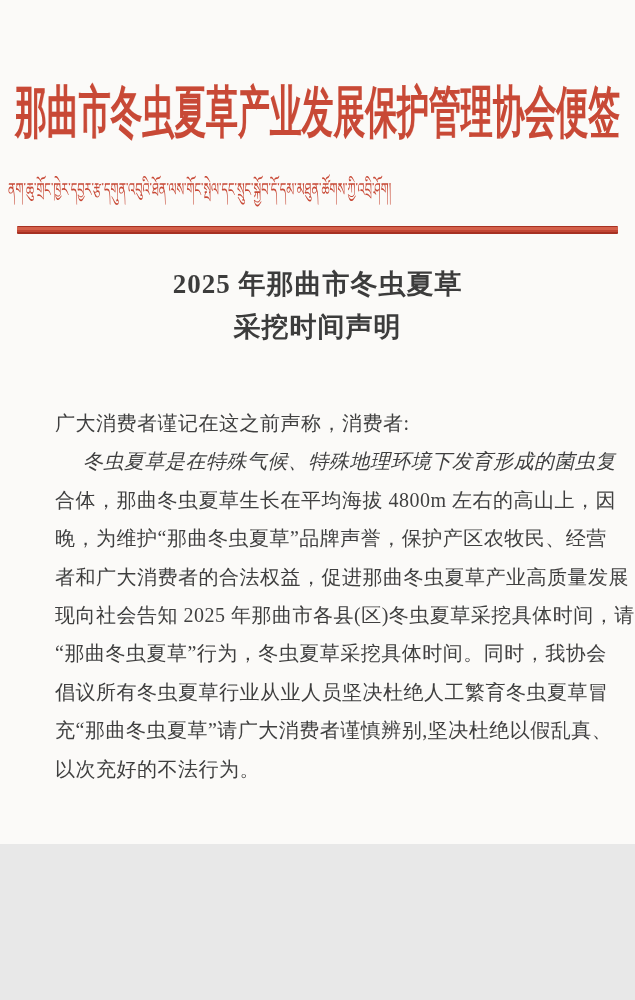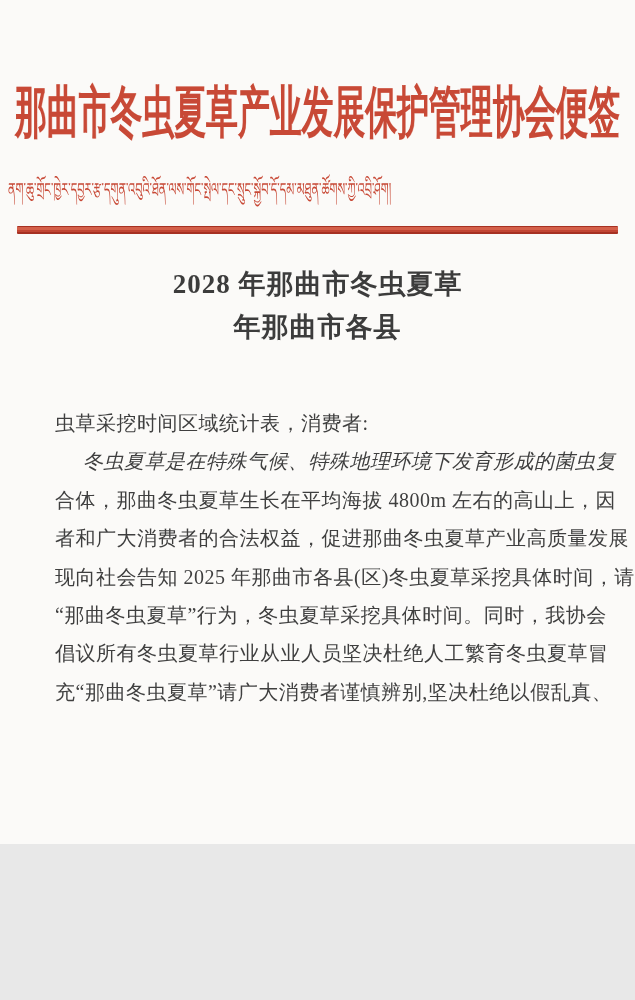--- a/index.html
+++ b/index.html
@@ -99,28 +99,30 @@
     <div class="org-cn">
       <span class="fit" id="fit-cn" style="transform: scale(0.884503, 1.55);">那曲市冬虫夏草产业发展保护管理协会便签</span>
     </div>
     <div class="org-tib">
       <span class="fit" id="fit-tib" style="transform: scale(0.596711, 1);">ནག་ཆུ་གྲོང་ཁྱེར་དབྱར་རྩ་དགུན་འབུའི་ཐོན་ལས་གོང་སྤེལ་དང་སྲུང་སྐྱོབ་དོ་དམ་མཐུན་ཚོགས་ཀྱི་འབྲི་ཤོག།</span>
     </div>
     <div class="rule"></div>
   </header>
 
   <h1 class="doc-title">
-    <span>2028 年那曲市冬虫夏草</span>
-    <span>年那曲市各县</span>
+    <span>2025 年那曲市冬虫夏草</span>
+    <span>采挖时间声明</span>
   </h1>
 
   <main class="doc-body" id="body-lines">
-      <div class="body-line nojust">虫草采挖时间区域统计表，消费者:</div>
+      <div class="body-line nojust">广大消费者谨记在这之前声称，消费者:</div>
       <div class="body-line indent-2">冬虫夏草是在特殊气候、特殊地理环境下发育形成的菌虫复</div>
       <div class="body-line">合体，那曲冬虫夏草生长在平均海拔 4800m 左右的高山上，因</div>
+      <div class="body-line">晚，为维护“那曲冬虫夏草”品牌声誉，保护产区农牧民、经营</div>
       <div class="body-line">者和广大消费者的合法权益，促进那曲冬虫夏草产业高质量发展，</div>
       <div class="body-line">现向社会告知 2025 年那曲市各县(区)冬虫夏草采挖具体时间，请</div>
       <div class="body-line">“那曲冬虫夏草”行为，冬虫夏草采挖具体时间。同时，我协会</div>
       <div class="body-line">倡议所有冬虫夏草行业从业人员坚决杜绝人工繁育冬虫夏草冒</div>
       <div class="body-line">充“那曲冬虫夏草”请广大消费者谨慎辨别,坚决杜绝以假乱真、</div>
+      <div class="body-line nojust">以次充好的不法行为。</div>
     </main>
 
 </div>
 
 </body></html>

